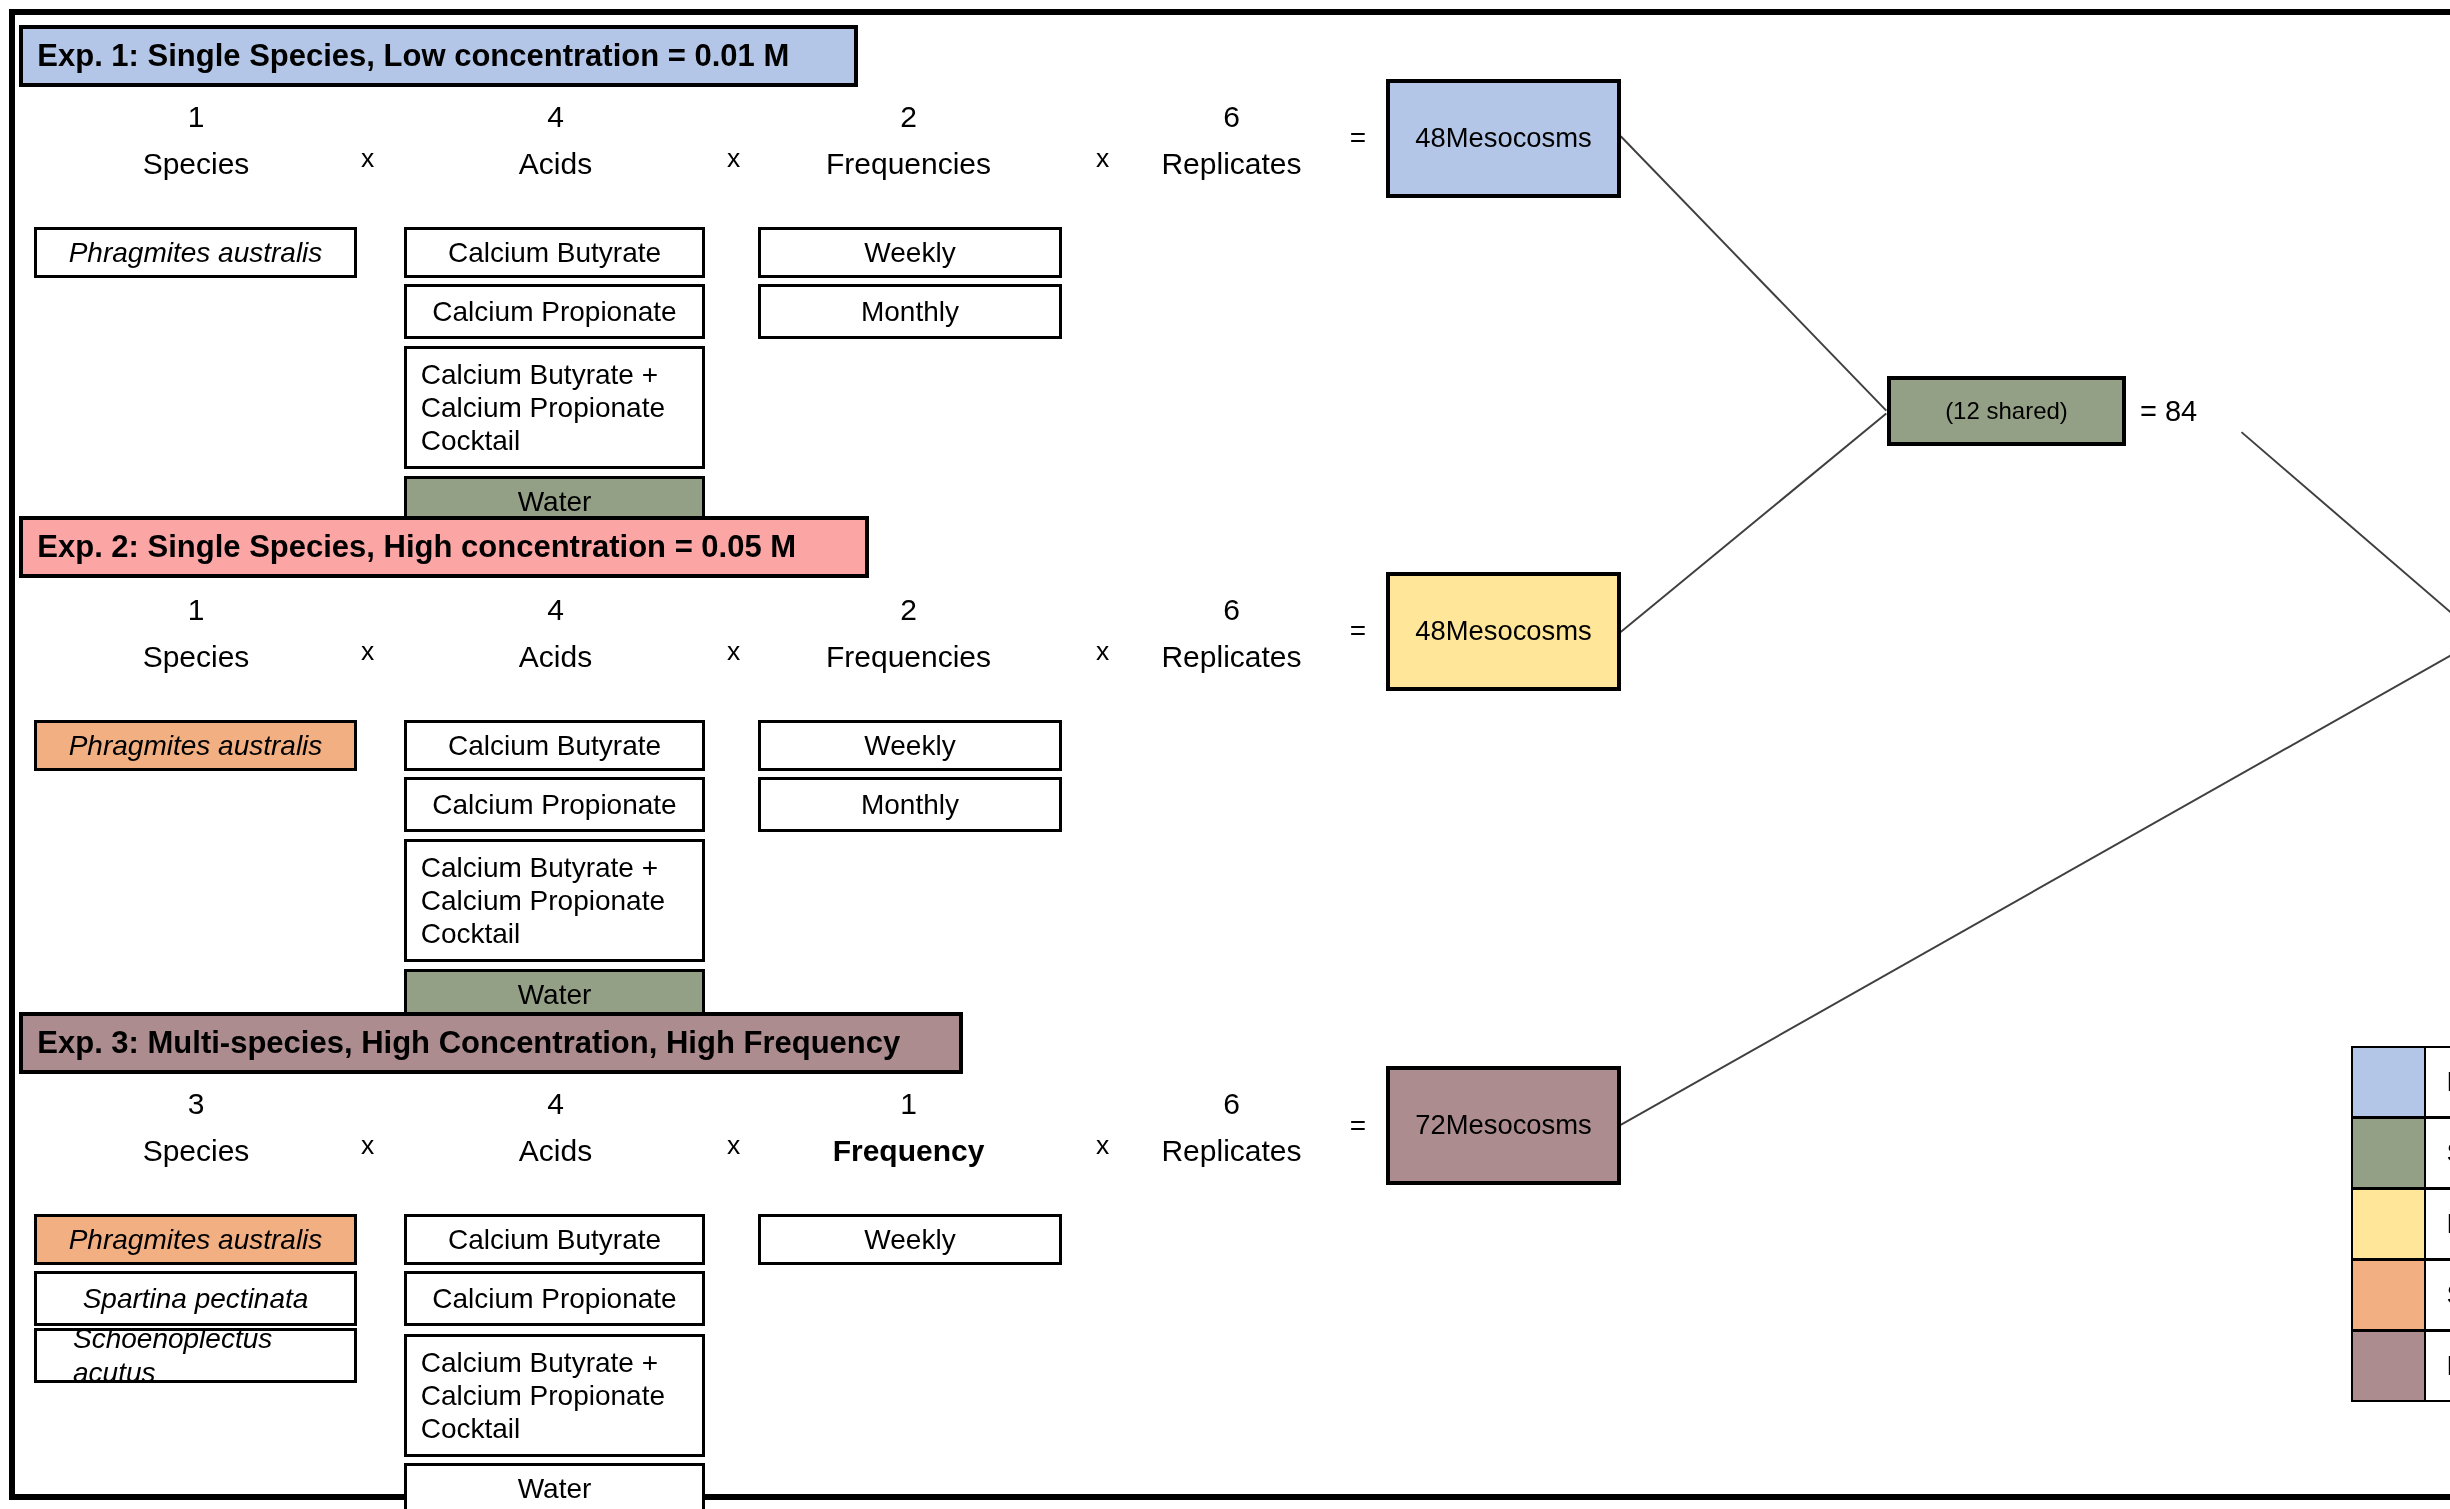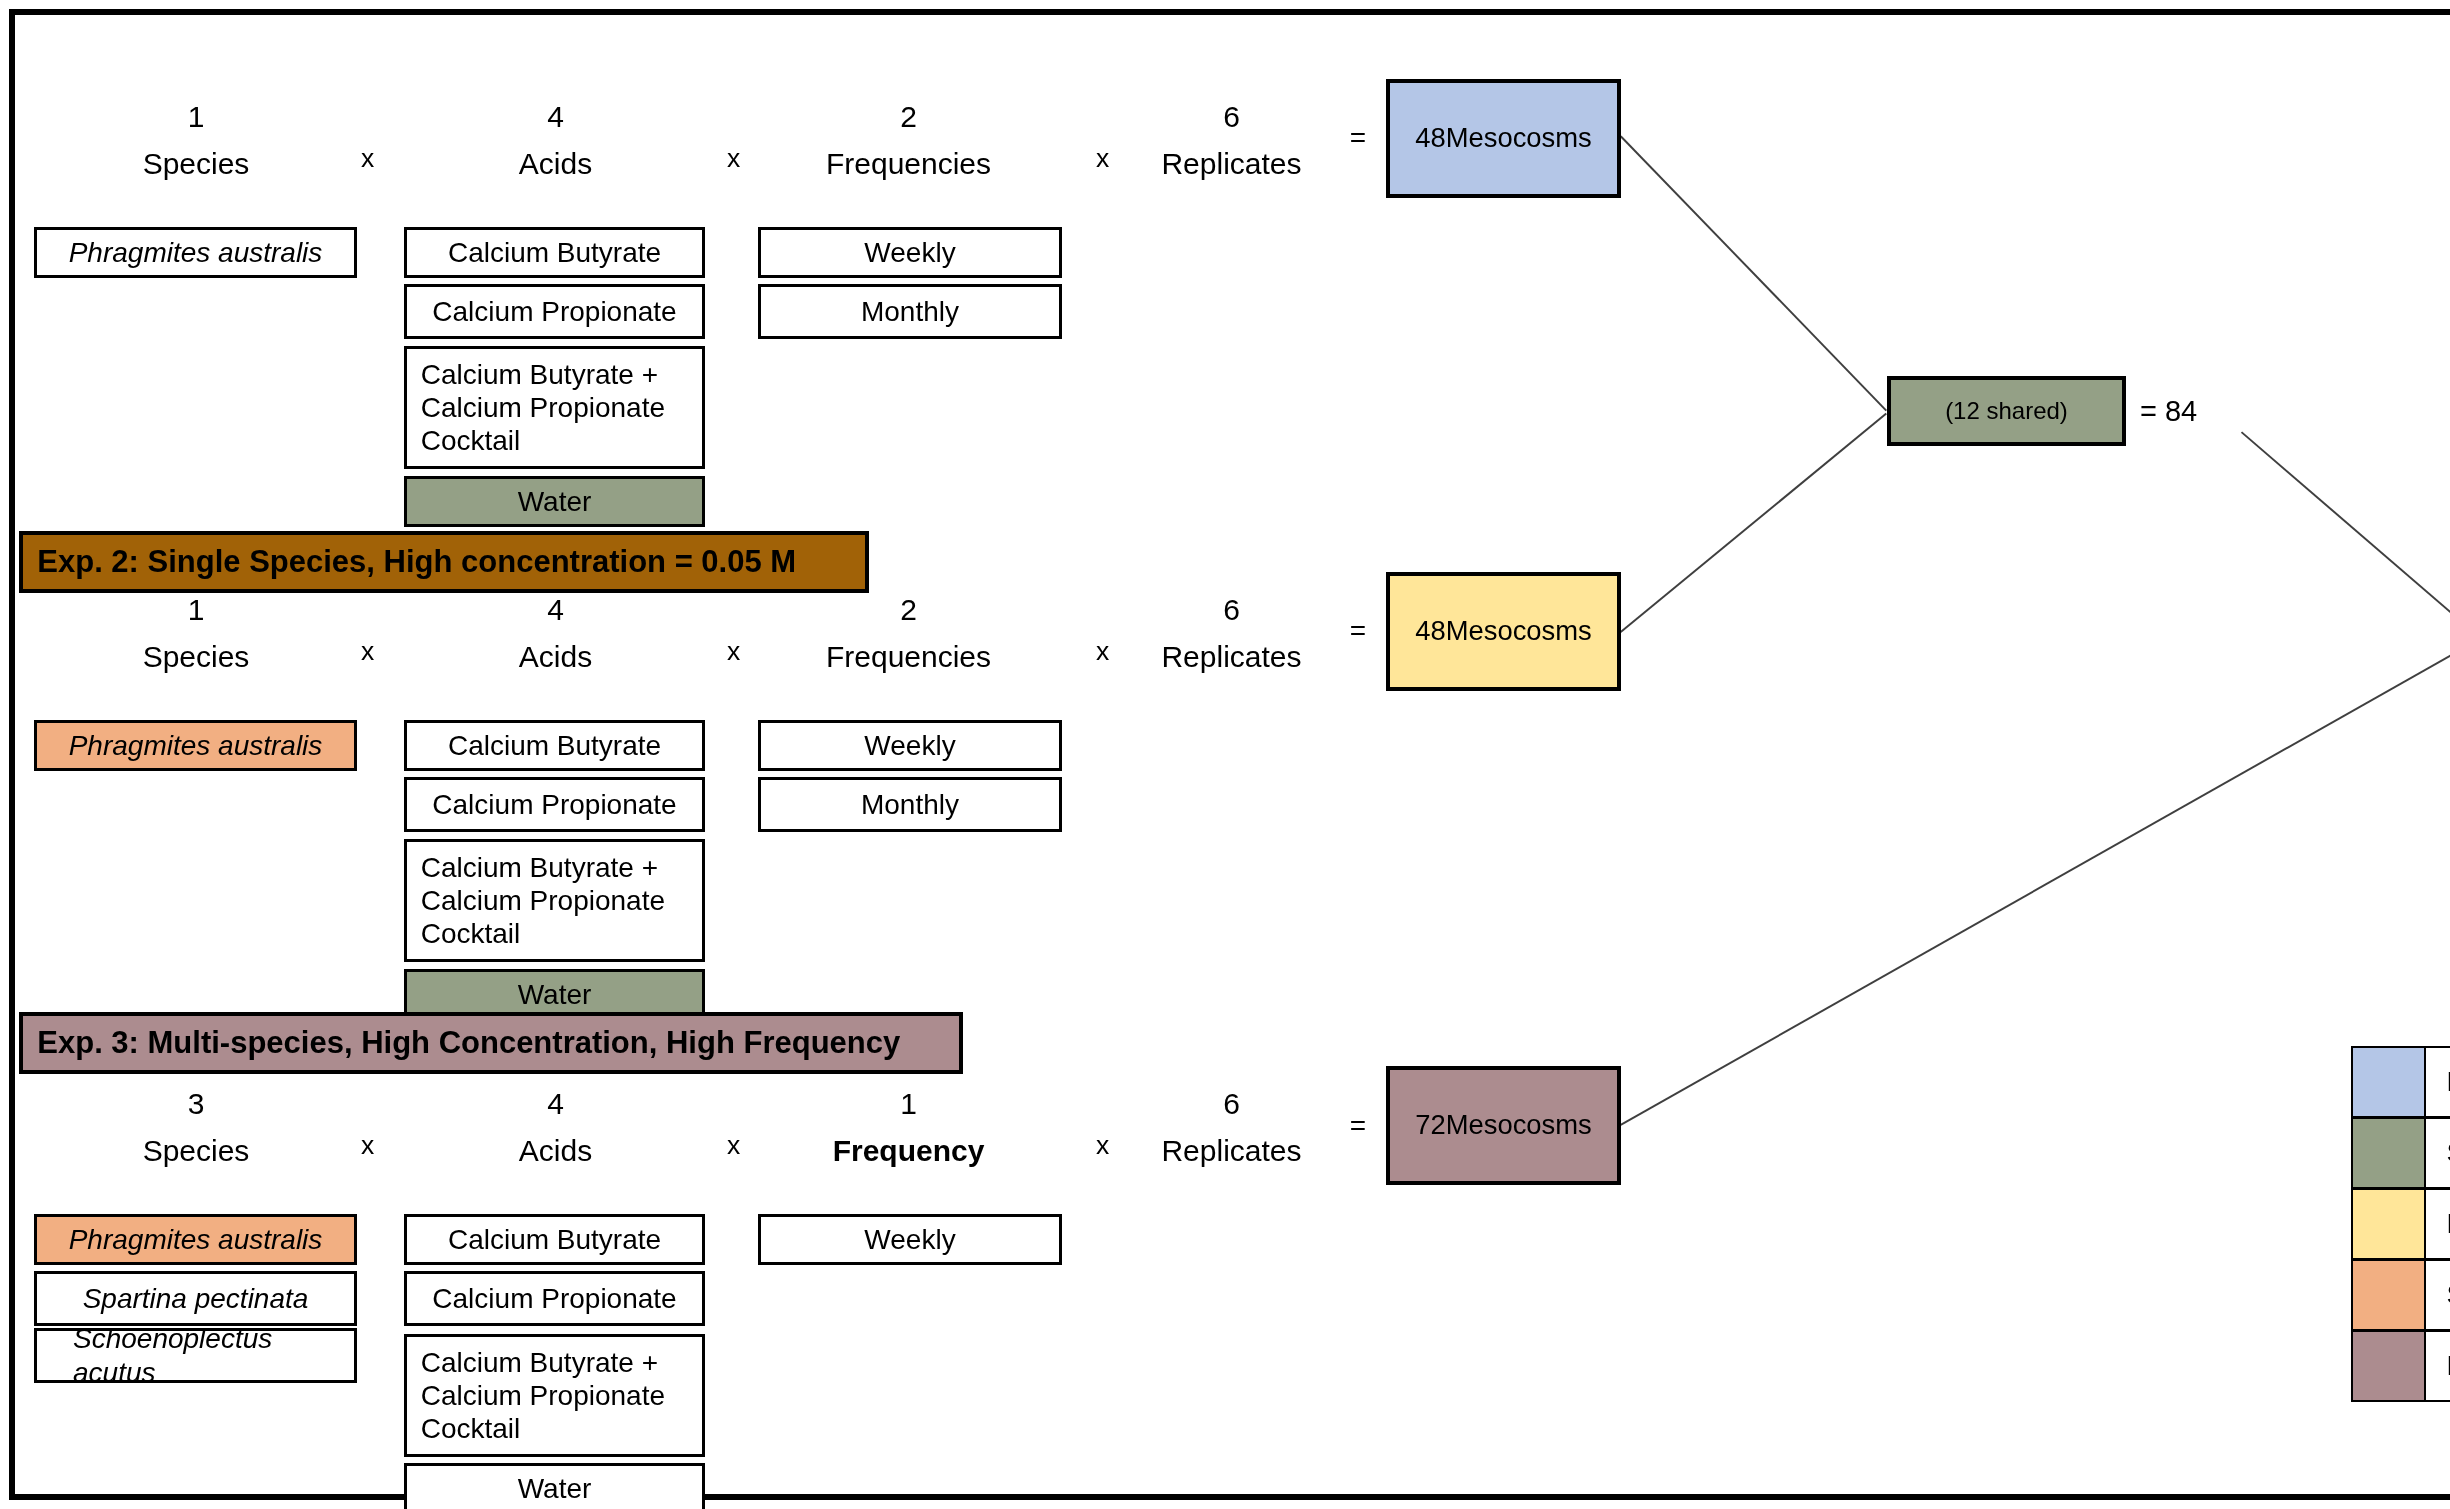--- a/index.html
+++ b/index.html
@@ -50,20 +50,21 @@
 <div class="canvas">
   <div class="frame"></div>
 
   <svg class="connectors" viewBox="0 0 6017 3080">
     <line x1="3308" y1="278" x2="3850" y2="838" stroke="#3f3f3f" stroke-width="4"></line>
     <line x1="3308" y1="1290" x2="3850" y2="844" stroke="#3f3f3f" stroke-width="4"></line>
     <line x1="4575" y1="882" x2="5058" y2="1298" stroke="#3f3f3f" stroke-width="4"></line>
     <line x1="3308" y1="2296" x2="5058" y2="1306" stroke="#3f3f3f" stroke-width="4"></line>
   </svg>
 
+  <div class="exp-header" style="left: 18.6px; top: 24.5px; width: 839px; background-color: rgb(180, 198, 231);">Exp. 1: Single Species, Low concentration = 0.01 M</div>
 
   <div class="fnum" style="left:24.5px;top:96px;">1</div>
   <div class="flabel" style="left:24.5px;top:143px;">Species</div>
   <div class="op" style="left:343px;top:141px;">x</div>
   <div class="fnum" style="left:384px;top:96px;">4</div>
   <div class="flabel" style="left:384px;top:143px;">Acids</div>
   <div class="op" style="left:709px;top:141px;">x</div>
   <div class="fnum" style="left:737px;top:96px;">2</div>
   <div class="flabel" style="left:737px;top:143px;">Frequencies</div>
   <div class="op" style="left:1078px;top:141px;">x</div>
@@ -79,21 +80,21 @@
   <div class="cell" style="left: 404px; top: 452px; width: 301px; height: 51px; background-color: rgb(148, 160, 134);">Water</div>
 
   <div class="cell" style="left: 758px; top: 203px; width: 304px; height: 51px; background-color: rgb(255, 255, 255);">Weekly</div>
   <div class="cell" style="left: 758px; top: 260px; width: 304px; height: 55px; background-color: rgb(255, 255, 255);">Monthly</div>
 
   <div class="result-box" style="top: 79px; background-color: rgb(180, 198, 231);">
     <div>48</div>
     <div>Mesocosms</div>
   </div>
 
-  <div class="exp-header" style="left: 18.6px; top: 531px; width: 850px; background-color: #a16207;">Exp. 2: Single Species, High concentration = 0.05 M</div>
+  <div class="exp-header" style="left: 18.6px; top: 516px; width: 850px; background-color: #fca5a5;">Exp. 2: Single Species, High concentration = 0.05 M</div>
 
   <div class="fnum" style="left:24.5px;top:589px;">1</div>
   <div class="flabel" style="left:24.5px;top:636px;">Species</div>
   <div class="op" style="left:343px;top:634px;">x</div>
   <div class="fnum" style="left:384px;top:589px;">4</div>
   <div class="flabel" style="left:384px;top:636px;">Acids</div>
   <div class="op" style="left:709px;top:634px;">x</div>
   <div class="fnum" style="left:737px;top:589px;">2</div>
   <div class="flabel" style="left:737px;top:636px;">Frequencies</div>
   <div class="op" style="left:1078px;top:634px;">x</div>

